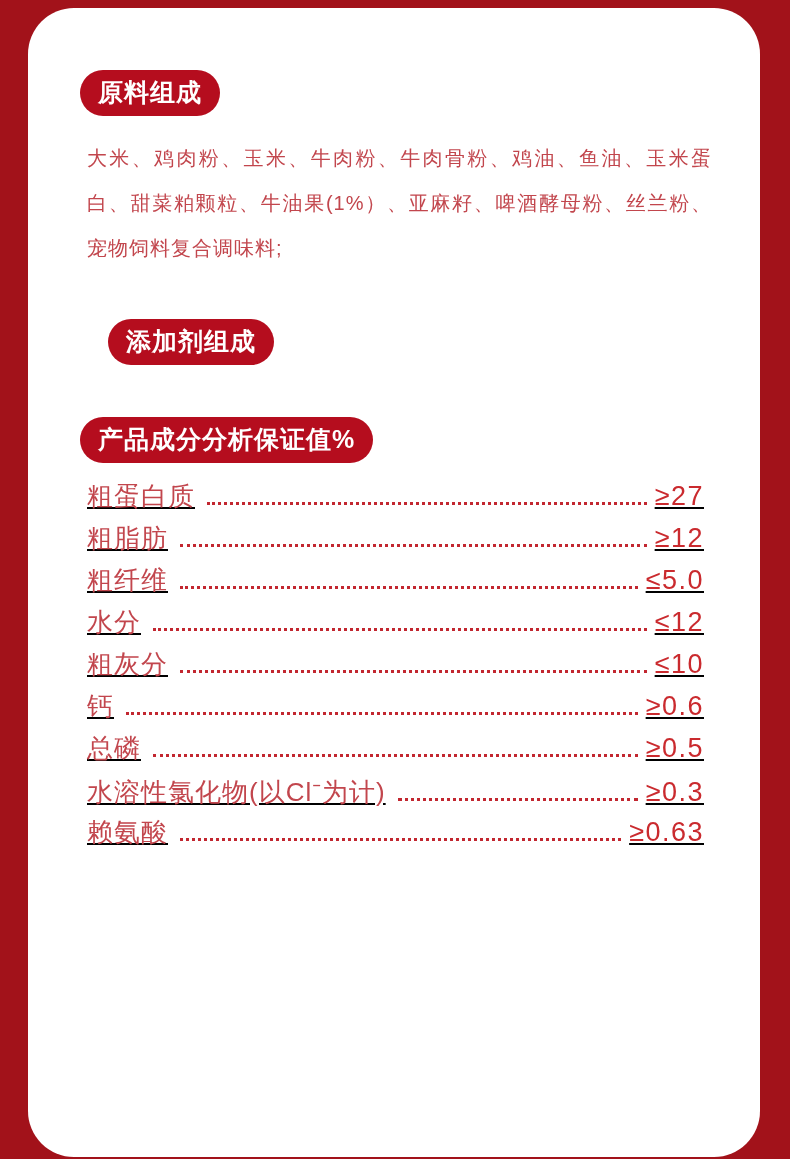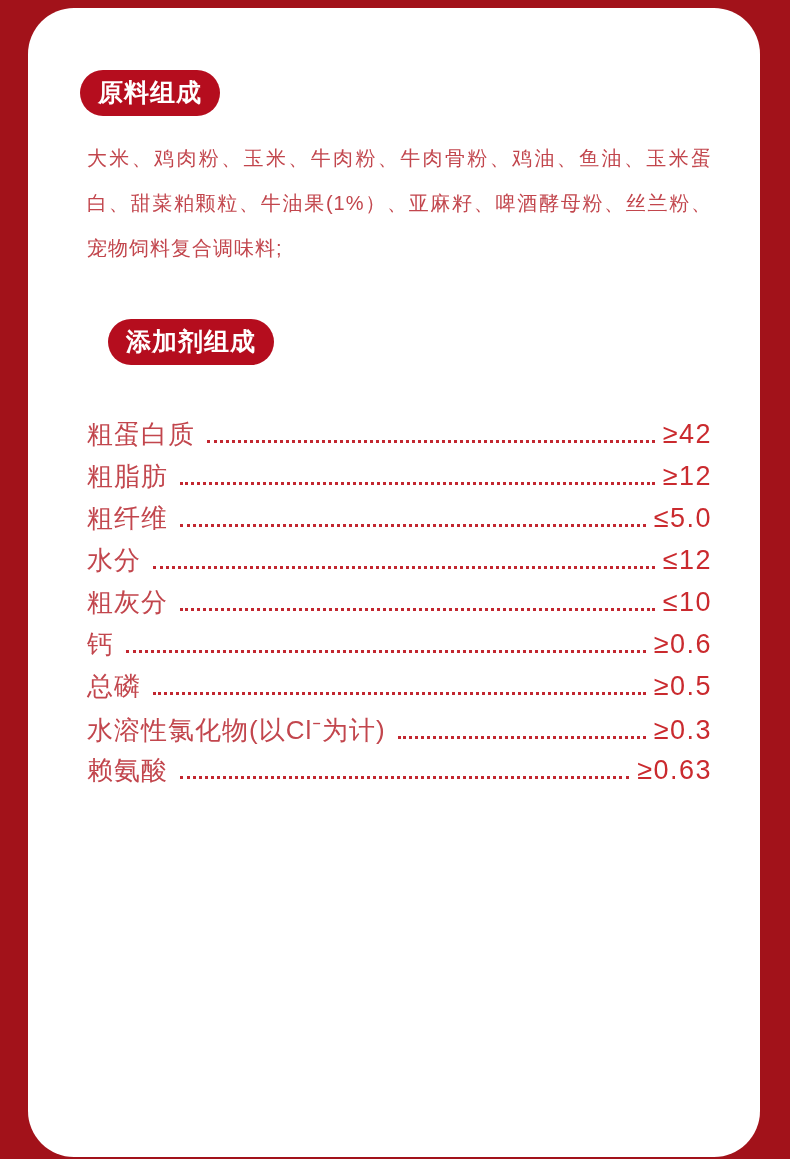--- a/index.html
+++ b/index.html
@@ -41,21 +41,21 @@
     margin: 20px 0 0 7px;
     font-size: 20px;
     line-height: 45px;
     letter-spacing: 1px;
     text-align: justify;
     color: var(--body-text);
   }
   .section-ingredients { margin-top: 0; }
   .section-additives  { margin-top: 48px; margin-left: 28px; }
   .section-analysis   { margin-top: 52px; }
-  .analysis-list { margin: 16px 0 0 7px; }
+  .analysis-list { margin: 16px 8px 0 7px; text-decoration: underline; }
   .analysis-row {
     display: flex;
     align-items: baseline;
     height: 42px;
     color: var(--body-text);
   }
   .analysis-label {
     font-size: 26px;
     letter-spacing: 1px;
     white-space: nowrap;
@@ -81,25 +81,26 @@
   <div class="section section-ingredients">
     <span class="section-badge">原料组成</span>
     <p class="section-body">大米、鸡肉粉、玉米、牛肉粉、牛肉骨粉、鸡油、鱼油、玉米蛋白、甜菜粕颗粒、牛油果(1%）、亚麻籽、啤酒酵母粉、丝兰粉、宠物饲料复合调味料;</p>
   </div>
 
   <div class="section section-additives">
     <span class="section-badge">添加剂组成</span>
   </div>
 
   <div class="section section-analysis">
+    <span class="section-badge">产品成分分析保证值%</span>
     <div class="analysis-list">
   <div class="analysis-row">
     <span class="analysis-label">粗蛋白质</span>
     <span class="analysis-leader"></span>
-    <span class="analysis-value">≥42</span>
+    <span class="analysis-value">≥27</span>
   </div>
 
   <div class="analysis-row">
     <span class="analysis-label">粗脂肪</span>
     <span class="analysis-leader"></span>
     <span class="analysis-value">≥12</span>
   </div>
 
   <div class="analysis-row">
     <span class="analysis-label">粗纤维</span>

